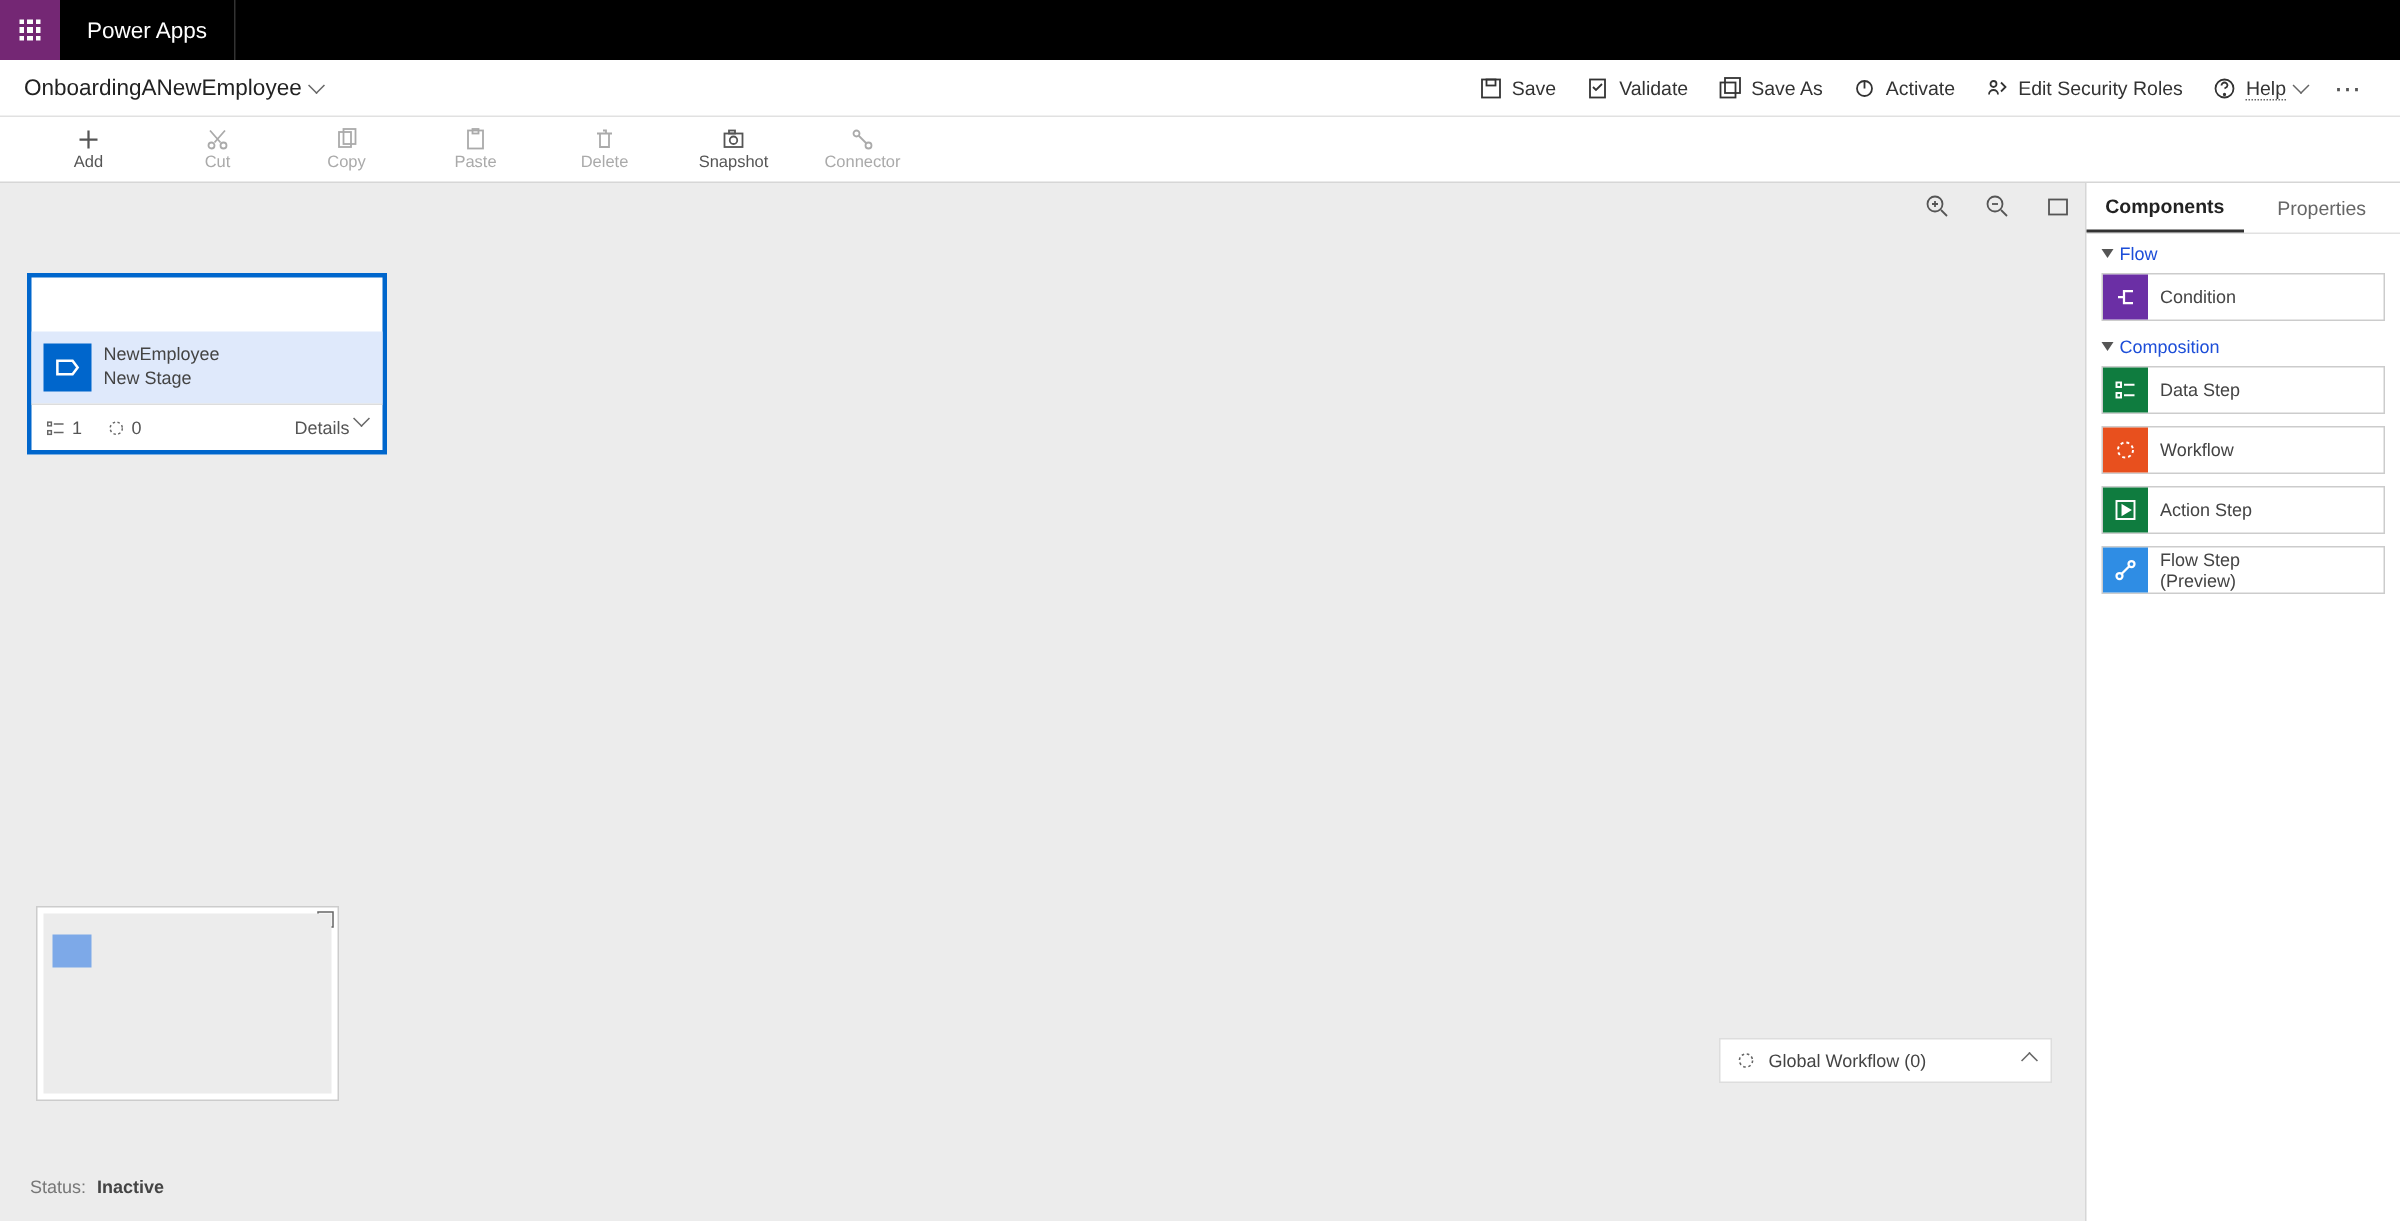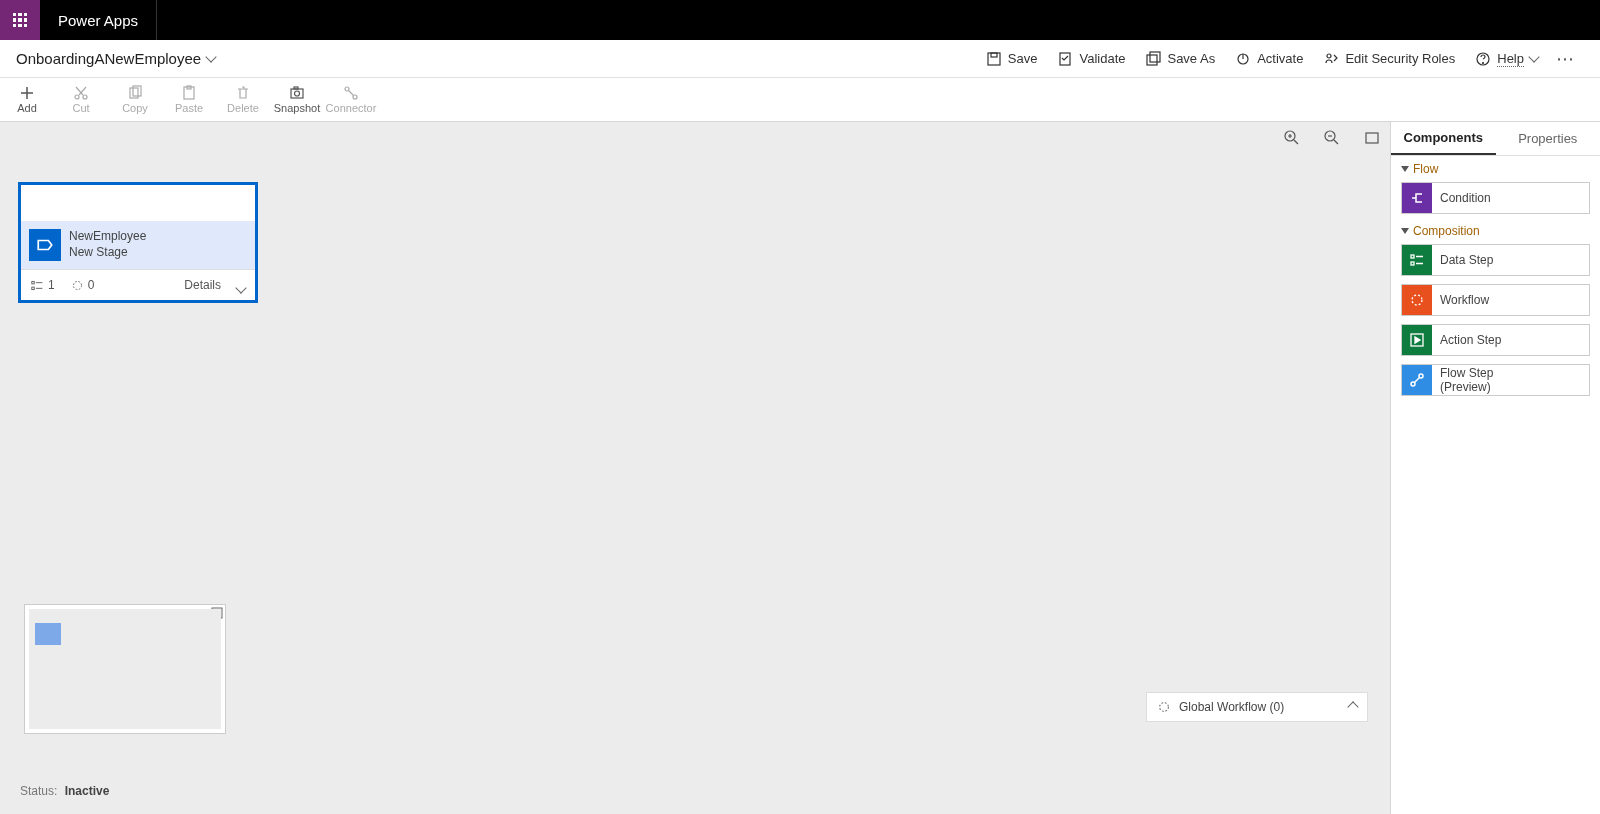--- a/index.html
+++ b/index.html
@@ -17,61 +17,61 @@
   .flowname { font-size: 15px; color: #222; display: flex; align-items: center; gap: 6px; }
   .chev { width: 8px; height: 8px; border-right: 1.5px solid #666; border-bottom: 1.5px solid #666; transform: rotate(45deg); margin-top: -3px; }
   .spacer { flex: 1; }
   .ab-btn { display: flex; align-items: center; gap: 6px; padding: 0 10px; height: 100%; font-size: 13px; color: #333; cursor: pointer; }
   .ab-btn svg { width: 16px; height: 16px; }
   .ab-ellipsis { font-size: 18px; letter-spacing: 2px; padding: 0 8px; color: #555; }
   .underline-dotted { border-bottom: 1px dotted #666; }
 
   
   .toolbar { height: 44px; border-bottom: 1px solid #d6d6d6; display: flex; align-items: center; background: #fff; }
-  .tool { width: 54px; display: flex; flex-direction: column; align-items: center; justify-content: center; gap: 1px; font-size: 11px; color: #555; cursor: pointer; }
+  .tool { width: 54px; display: flex; flex-direction: column; align-items: center; justify-content: center; gap: 1px; font-size: 11px; color: #555; cursor: pointer; margin-left: 32px; }
   .tool.disabled { color: #aaa; }
   .tool svg { width: 16px; height: 16px; }
 
   
   .main { flex: 1; display: flex; min-height: 0; }
   .canvas-wrap { flex: 1; position: relative; background: #ececec; }
   .canvas-controls { position: absolute; top: 8px; right: 10px; display: flex; gap: 24px; align-items: center; }
   .canvas-controls svg { width: 16px; height: 16px; stroke: #555; fill: none; }
 
   
   .stage-card { position: absolute; top: 60px; left: 18px; width: 240px; border: 3px solid #0066cc; background: #fff; }
   .stage-card-head { background: #dfe9fb; padding: 8px; display: flex; gap: 8px; align-items: flex-start; margin-top: 36px; }
   .stage-icon-box { width: 32px; height: 32px; background: #0066cc; display: flex; align-items: center; justify-content: center; }
   .stage-title { font-size: 12px; color: #444; line-height: 1.3; }
   .stage-card-foot { display: flex; align-items: center; justify-content: space-between; padding: 8px 10px; font-size: 12px; color: #555; border-top: 1px solid #ddd; }
   .foot-left { display: flex; gap: 16px; align-items: center; }
   .foot-item { display: flex; align-items: center; gap: 4px; }
   .foot-item svg { width: 13px; height: 13px; }
-  .details { display: flex; align-items: flex-end; gap: 16px; }
+  .details { display: flex; align-items: flex-start; gap: 4px; }
 
   
   .minimap { position: absolute; bottom: 80px; left: 24px; width: 202px; height: 130px; background: #fff; border: 1px solid #ccc; padding: 4px; }
   .minimap-inner { width: 100%; height: 100%; background: #ececec; position: relative; }
   .minimap-stage { position: absolute; top: 14px; left: 6px; width: 26px; height: 22px; background: #7da9e8; }
   .minimap-icon { position: absolute; top: 2px; right: 2px; }
 
   
   .global-wf { position: absolute; bottom: 92px; right: 22px; width: 222px; height: 30px; background: #fff; border: 1px solid #ddd; display: flex; align-items: center; padding: 0 10px; font-size: 12px; color: #444; gap: 8px; }
   .global-wf .chev-up { margin-left: auto; width: 8px; height: 8px; border-right: 1.5px solid #666; border-top: 1.5px solid #666; transform: rotate(-45deg); }
 
   
   .status { position: absolute; bottom: 16px; left: 20px; font-size: 12px; color: #444; }
   .status span.lbl { color: #777; margin-right: 4px; }
 
   
   .right-panel { width: 210px; border-left: 1px solid #d6d6d6; background: #fff; display: flex; flex-direction: column; }
   .rp-tabs { display: flex; height: 34px; border-bottom: 1px solid #e1e1e1; }
   .rp-tab { flex: 1; display: flex; align-items: center; justify-content: center; font-size: 13px; color: #666; cursor: pointer; }
   .rp-tab.active { font-weight: 600; color: #222; border-bottom: 2px solid #333; }
-  .rp-section-title { padding: 6px 10px 2px; font-size: 12px; color: #a16207; display: flex; align-items: center; gap: 4px; }
+  .rp-section-title { padding: 6px 10px 2px; font-size: 12px; color: #1d4ed8; display: flex; align-items: center; gap: 4px; }
   .tri { width: 0; height: 0; border-left: 4px solid transparent; border-right: 4px solid transparent; border-top: 6px solid #555; }
   .component { margin: 4px 10px; border: 1px solid #ccc; display: flex; align-items: center; height: 32px; font-size: 12px; color: #444; cursor: pointer; background: #fff; }
   .component.selected { border: 3px solid #0066cc; }
   .component .c-icon { width: 30px; height: 100%; display: flex; align-items: center; justify-content: center; }
   .component .c-icon svg { width: 16px; height: 16px; }
   .component .c-label { padding-left: 8px; line-height: 1.2; }
   .c-blue { background: #0066cc; }
   .c-purple { background: #6b2fa5; }
   .c-green { background: #0f7c3f; }
   .c-orange { background: #e8501e; }

